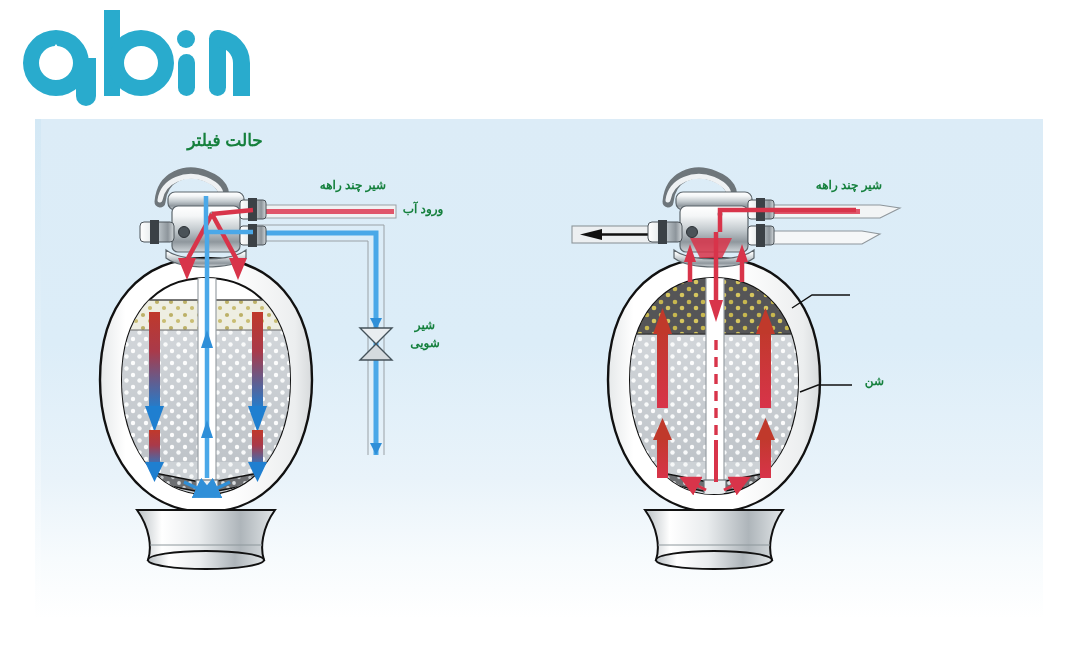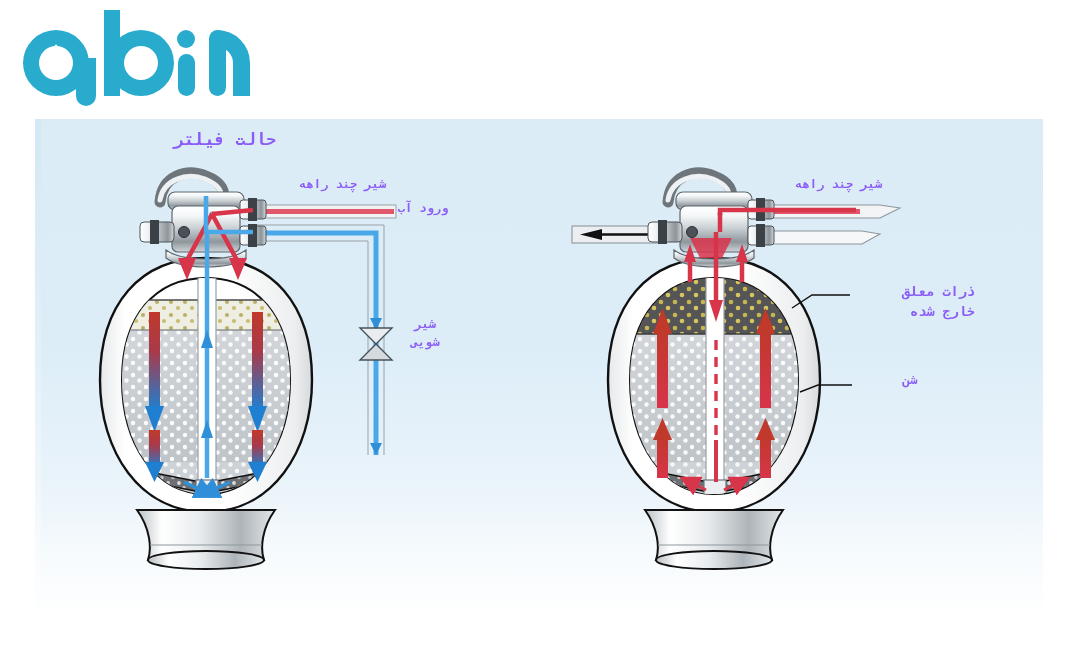--- a/index.html
+++ b/index.html
@@ -21,38 +21,38 @@
     background:linear-gradient(to bottom,#dcecf7 0%,#dcedf8 45%,#e9f3fa 72%,#f7fbfd 88%,#ffffff 100%);
   }
   #panel:before{
     content:"";position:absolute;left:0;top:0;width:6px;height:100%;
     background:linear-gradient(to bottom,#cfe6f4,#ffffff);opacity:.7;
   }
 
   
   .fa{
     position:absolute;
-    font-family:Liberation Mono, monospace;
+    font-family:Liberation Sans, sans-serif;
     direction:rtl;unicode-bidi:bidi-override;
-    color:#8b5cf6;white-space:pre-line;text-align:center;
+    color:#15803d;white-space:pre-line;text-align:center;
     line-height:1.25;
   }
   .title{font-size:17px;font-weight:bold;letter-spacing:.2px;}
   .lbl{font-size:12px;font-weight:bold;}
   .lbl-sm{font-size:13.5px;font-weight:bold;}
 
   #title-left{left:100px;top:130px;width:250px;}
   #title-right{left:580px;top:130px;width:340px;}
 
   #lbl-valve-left{left:256px;top:178px;width:130px;text-align:right;}
   #lbl-inlet-left{left:388px;top:202px;width:70px;}
   #lbl-outvalve-left{left:395px;top:316px;width:60px;text-align:center;line-height:1.5;}
   #lbl-valve-right{left:752px;top:178px;width:130px;text-align:right;}
   #lbl-particles{left:855px;top:283px;width:120px;text-align:right;line-height:1.45;}
-  #lbl-sand{left:880px;top:374px;width:60px;}
+  #lbl-sand{left:824px;top:374px;width:60px;text-align:right;}
 
   svg{display:block;}
 </style>
 </head>
 <body>
 
 <div id="root">
 
   <div id="logo">
     <svg width="290" height="100" viewBox="0 0 290 100">
@@ -378,18 +378,16 @@
 
   <div class="fa lbl" id="lbl-valve-left">شیر چند راهه</div>
 
   <div class="fa lbl" id="lbl-inlet-left">ورود آب</div>
 
   <div class="fa lbl" id="lbl-outvalve-left">شیر
 شویی</div>
 
   <div class="fa lbl" id="lbl-valve-right">شیر چند راهه</div>
 
-  <div class="fa lbl-sm" id="lbl-particles">ذرات معلق
-خارج شده</div>
 
   <div class="fa lbl" id="lbl-sand">شن</div>
 
 </div>
 
 </body></html>

